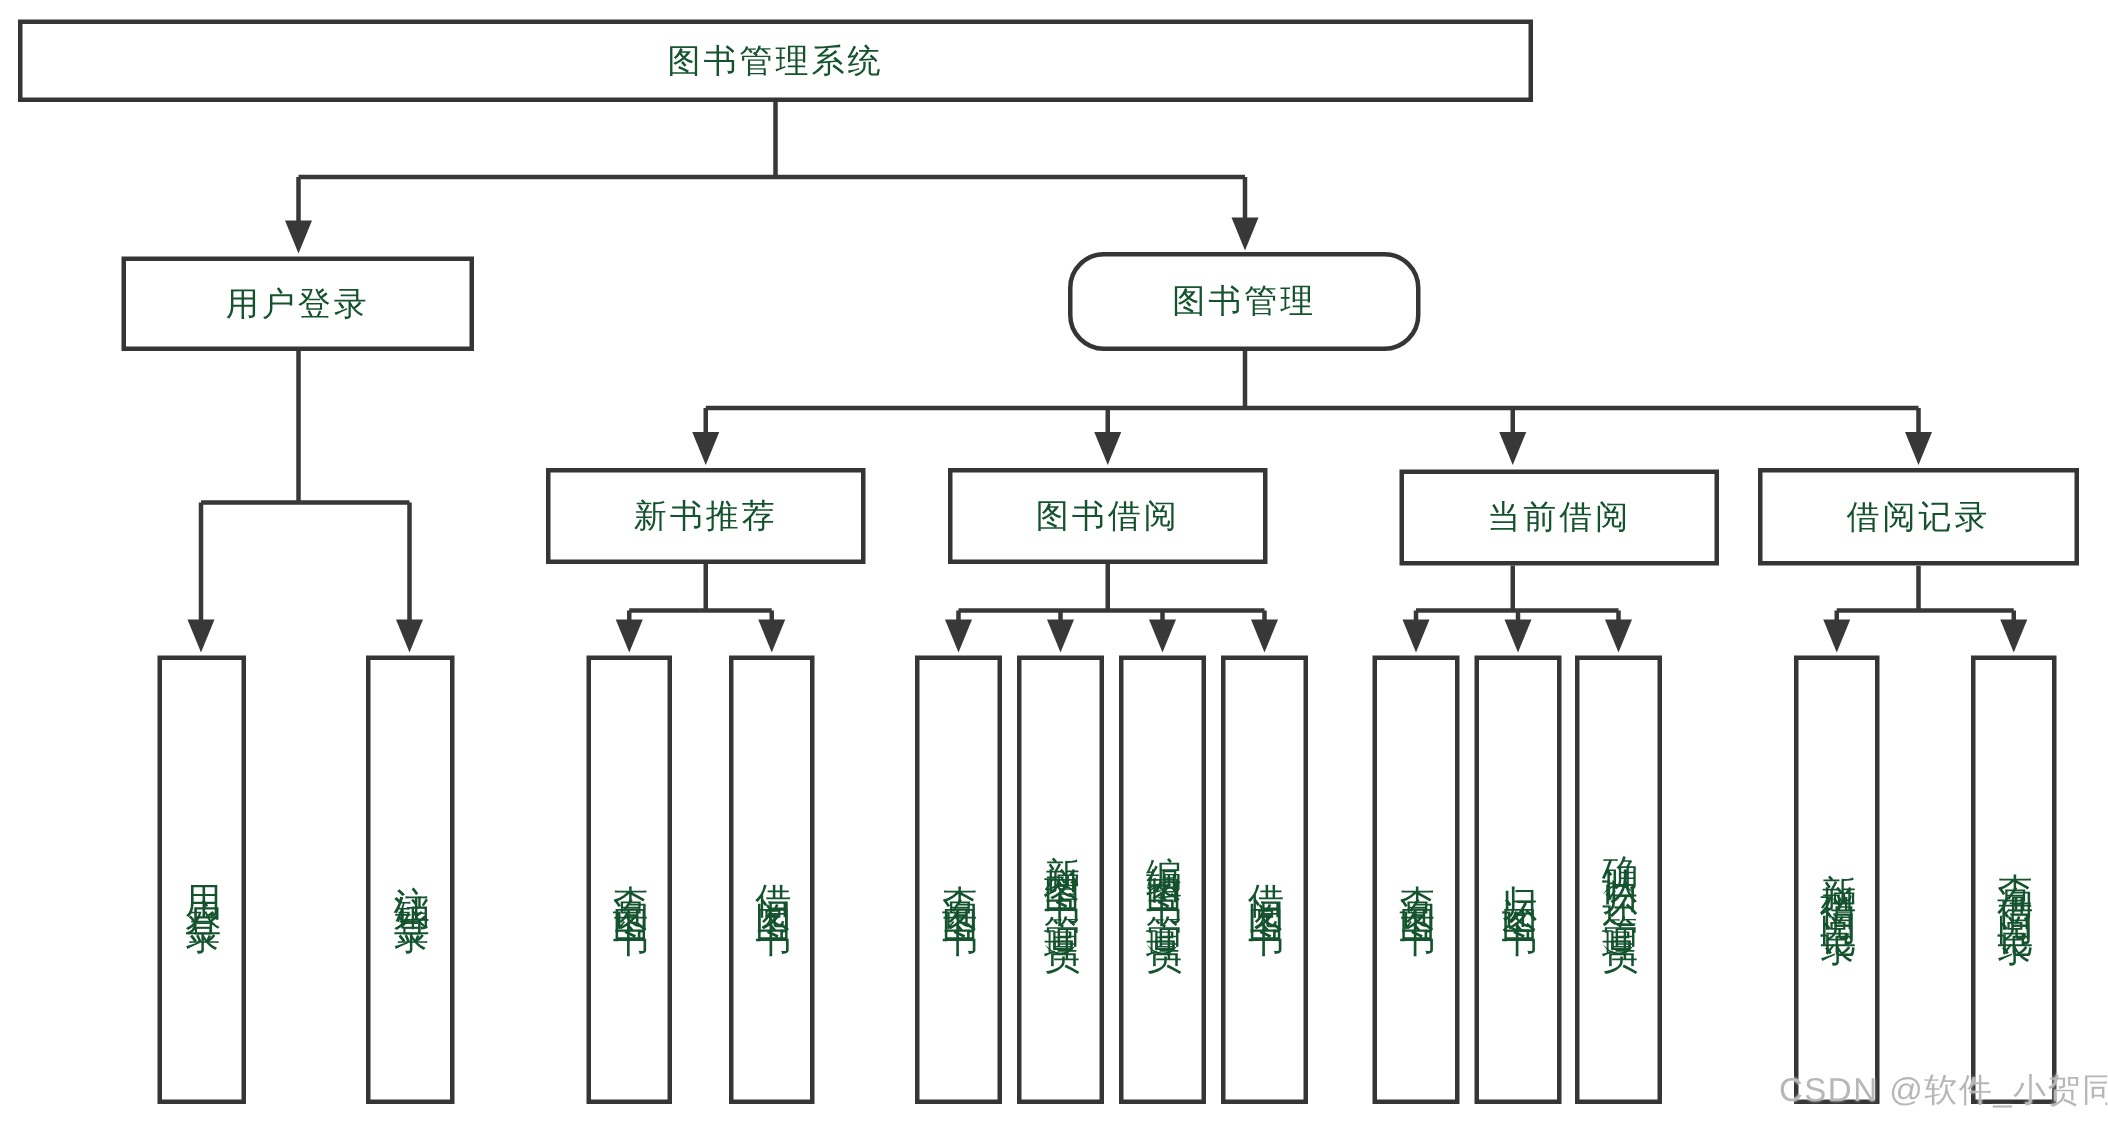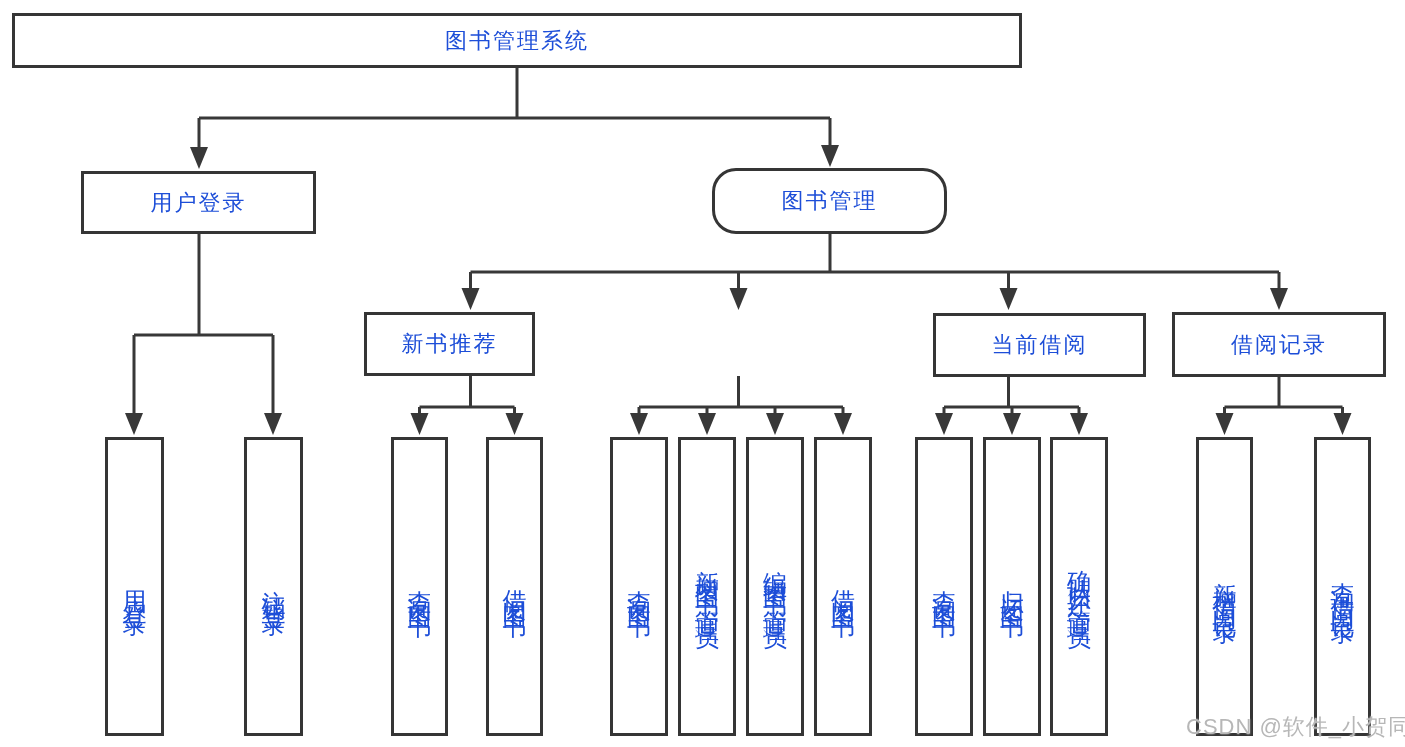--- a/index.html
+++ b/index.html
@@ -31,21 +31,21 @@
     stroke: none;
   }
   .box {
     position: absolute;
     box-sizing: border-box;
     background: #ffffff;
     border: 3px solid #353535;
     display: flex;
     align-items: center;
     justify-content: center;
-    color: #1d4ed8;
+    color: #14532d;
     z-index: 2;
   }
   .box.h span {
     font-size: 22px;
     letter-spacing: 2px;
     white-space: nowrap;
   }
   .box.v span {
     writing-mode: vertical-rl;
     text-orientation: mixed;
@@ -105,22 +105,25 @@
     <span>图书管理系统</span>
   </div>
 
   <div class="box h" style="left:81px; top:171px; width:235px; height:63px;">
     <span>用户登录</span>
   </div>
   <div class="box h" style="left:712px; top:168px; width:235px; height:66px;border-radius:24px;">
     <span>图书管理</span>
   </div>
 
-  <div class="box h" style="left:364px; top:312px; width:171px; height:64px;align-items:center;">
+  <div class="box h" style="left:364px; top:312px; width:213px; height:64px;align-items:center;">
     <span>新书推荐</span>
+  </div>
+  <div class="box h" style="left:632px; top:312px; width:213px; height:64px;">
+    <span>图书借阅</span>
   </div>
   <div class="box h" style="left:902px; top:313px; width:213px; height:64px;margin-left:31px;">
     <span>当前借阅</span>
   </div>
   <div class="box h" style="left:1172px; top:312px; width:214px; height:65px;">
     <span>借阅记录</span>
   </div>
 
   <div class="box v" style="left:105px; top:437px; width:59px; height:299px;">
     <span>用户登录</span>

